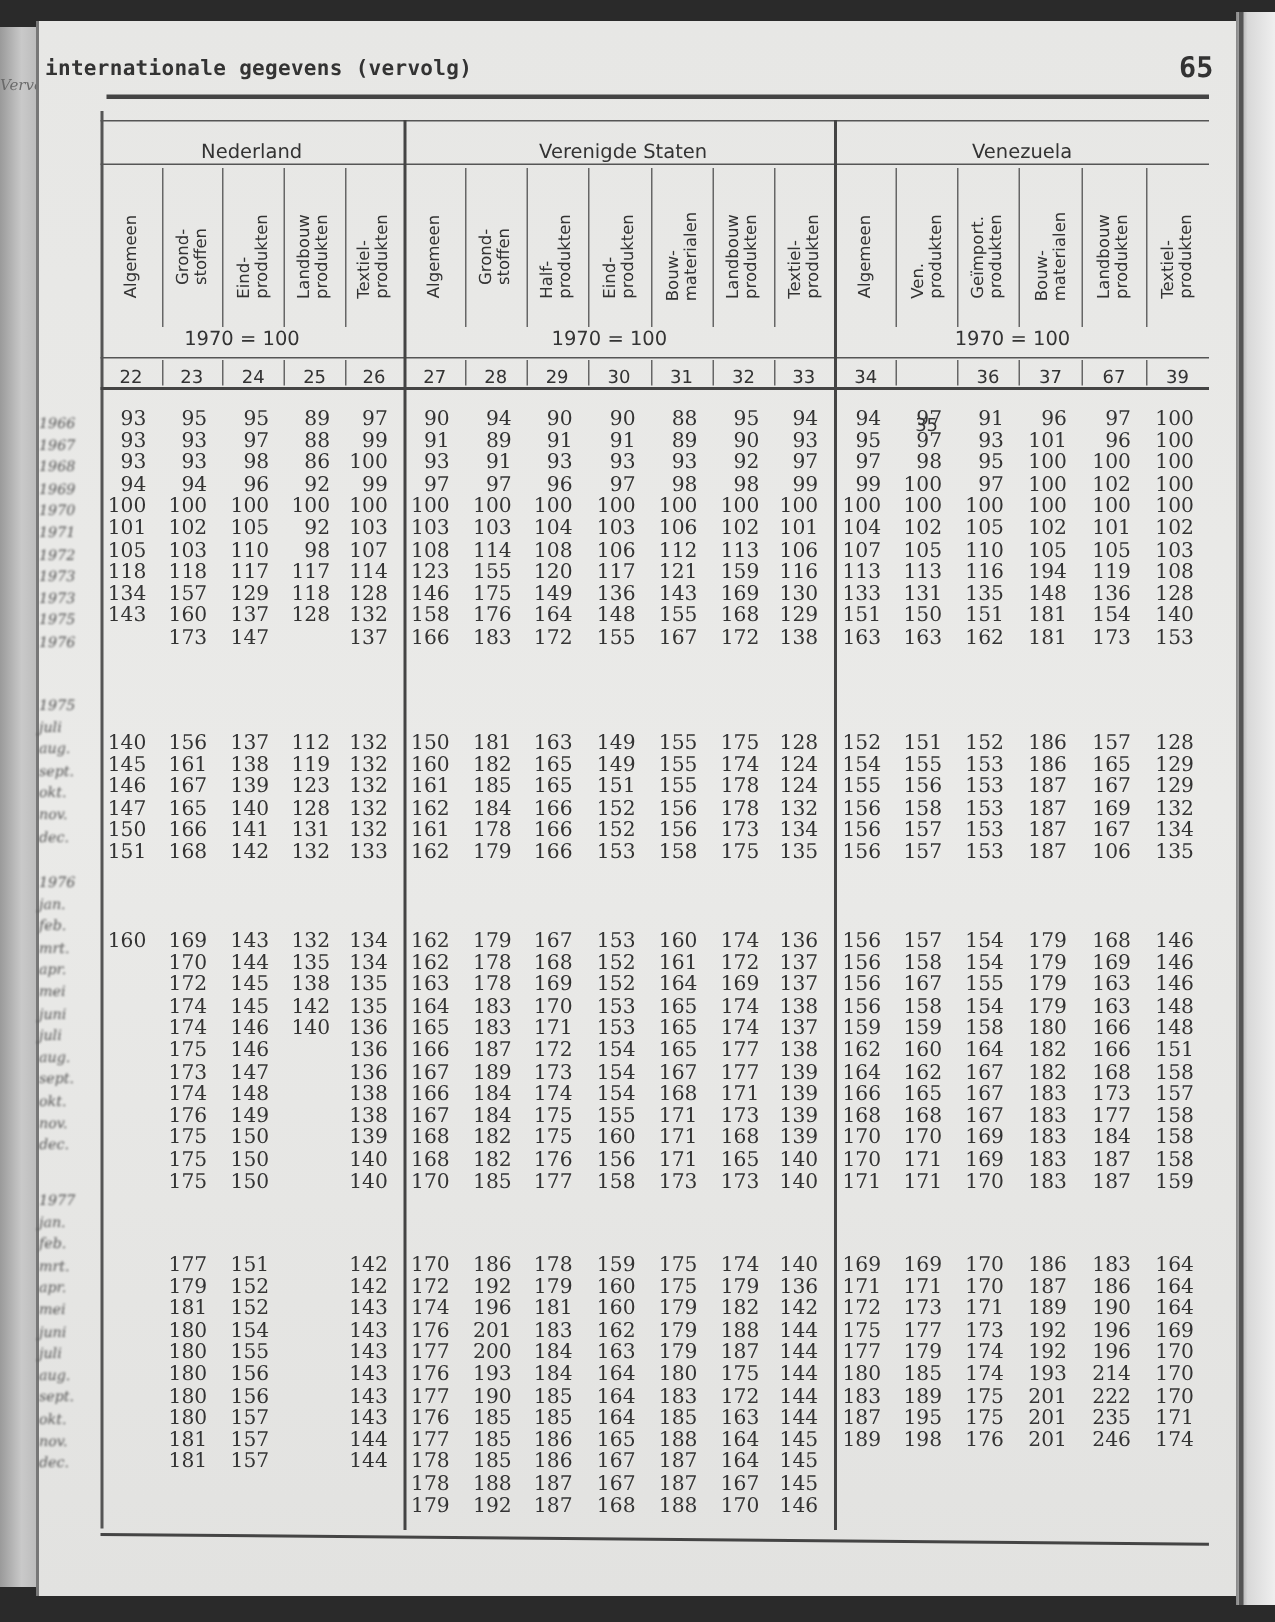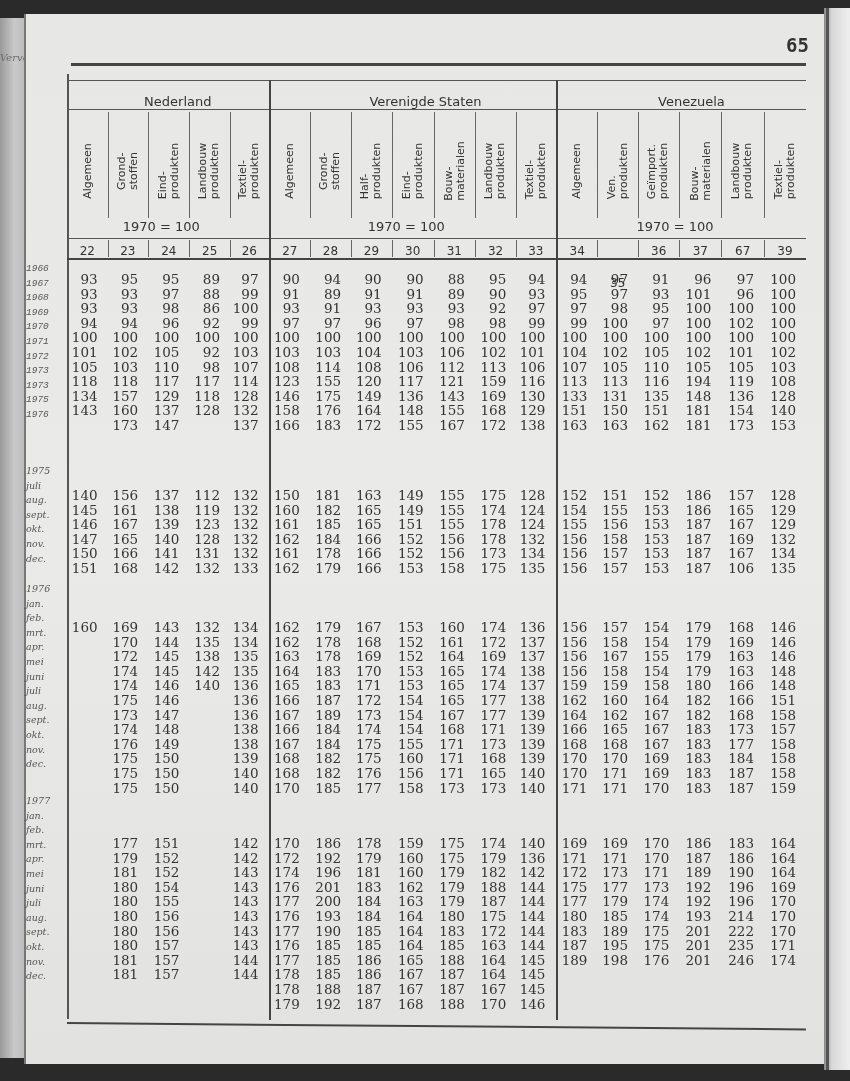--- a/index.html
+++ b/index.html
@@ -46,21 +46,21 @@
     position: absolute; left: 0px; font-size: 9.5px; font-style: italic; color: #555;
     filter: blur(0.6px); line-height: 14.6px;
   }
 
   
   .hdr { position: absolute; color: #3a3a3a; font-family: "DejaVu Sans", sans-serif; }
   .super { left: 41px; top: 52px; width: 739px; text-align: center; font-size: 13px; }
   .hline { position: absolute; height: 1px; background: #555; }
   .vline { position: absolute; width: 1px; background: #666; }
   .vline.thick { width: 2px; background: #444; }
-  .country { position: absolute; top: 80px; font-family: "DejaVu Sans", sans-serif; font-size: 13px; text-align: center; color: #333; margin-left: 10px; }
+  .country { position: absolute; top: 80px; font-family: "DejaVu Sans", sans-serif; font-size: 13px; text-align: center; color: #333; }
   .colhead {
     position: absolute; top: 110px; height: 94px; display: flex; align-items: center; justify-content: center;
   }
   .colhead span {
     display: block; transform: rotate(-90deg); white-space: pre; text-align: left;
     font-family: "DejaVu Sans", sans-serif; font-size: 11px; line-height: 12px; color: #333;
   }
   .base { position: absolute; top: 205px; font-family: "DejaVu Sans", sans-serif; font-size: 13px; color: #333; }
   .colnum { position: absolute; top: 230px; font-family: "DejaVu Sans", sans-serif; font-size: 12px; text-align: center; color: #333; }
 
@@ -70,26 +70,27 @@
   .bottom-rule { position: absolute; left: 41px; top: 1008px; width: 739px; height: 2px; background: #444; transform: rotate(0.5deg); transform-origin: left; }
 </style>
 </head>
 <body>
 
 <div class="left-page">
   <div class="ghost" style="top:34px;">Vervo</div>
 </div>
 
 <div class="page">
+  <div class="running-title">internationale gegevens (vervolg)</div>
   <div class="page-number">65</div>
   <div class="title-rule"></div>
 
   <div class="stub-rule"></div>
   <div id="stub">
-      <div class="stub-label" style="top: 248px; font-family: Liberation Mono, monospace;">
+      <div class="stub-label" style="top: 262px;">
         <div>1966</div>
         <div>1967</div>
         <div>1968</div>
         <div>1969</div>
         <div>1970</div>
         <div>1971</div>
         <div>1972</div>
         <div>1973</div>
         <div>1973</div>
         <div>1975</div>

